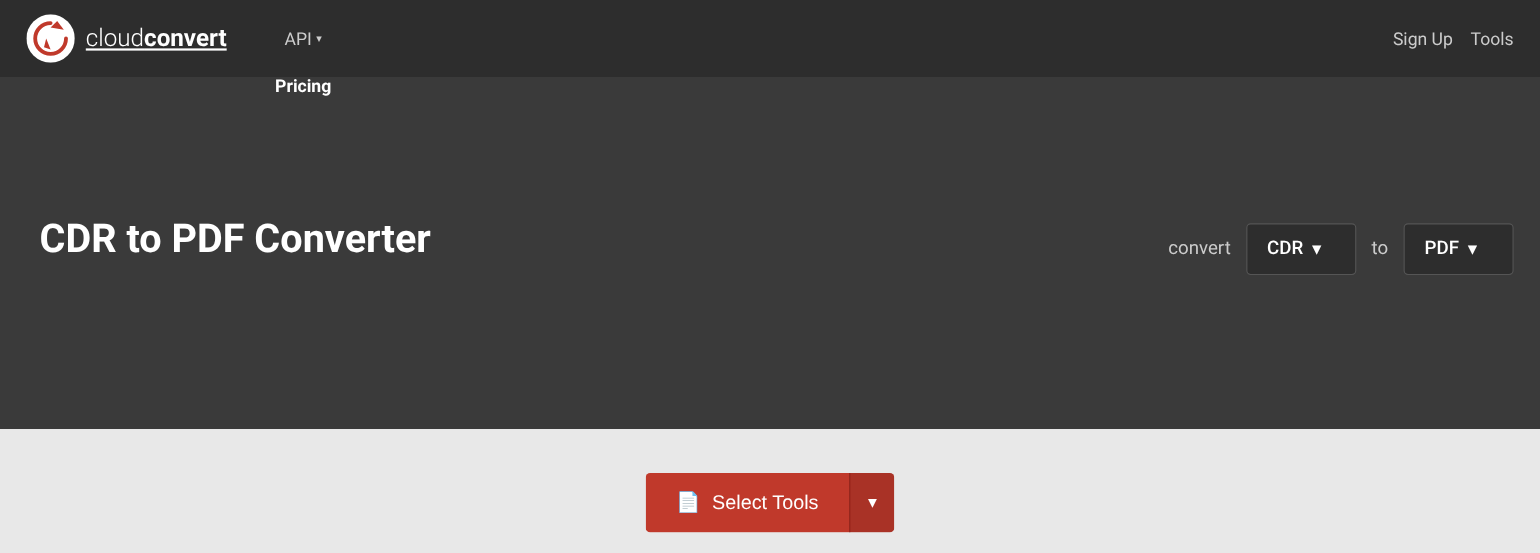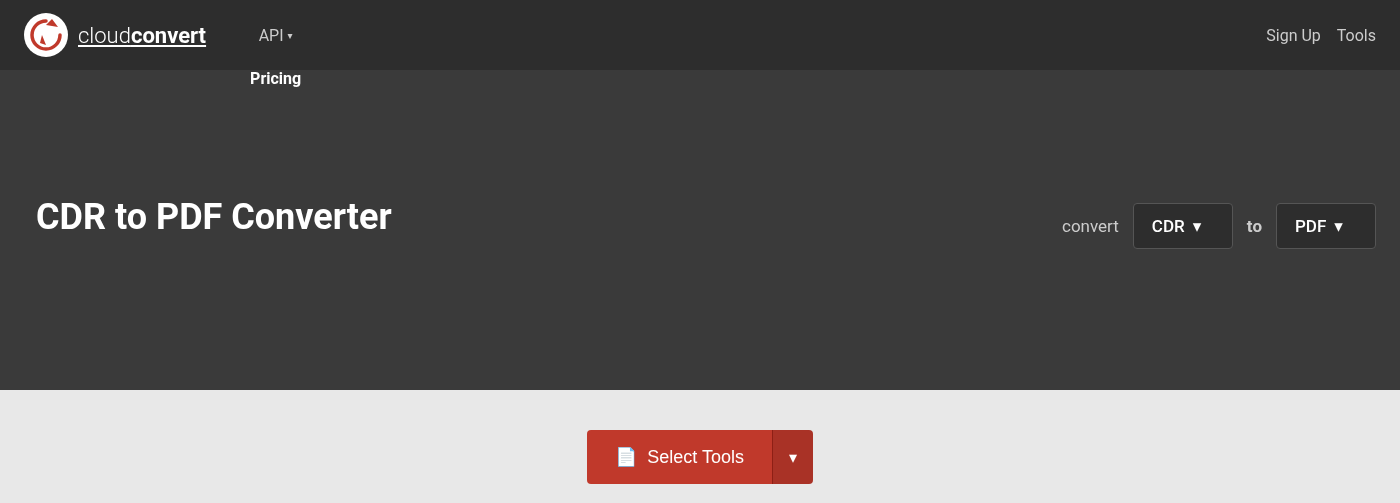--- a/index.html
+++ b/index.html
@@ -158,21 +158,21 @@
       min-width: 100px;
       display: flex;
       align-items: center;
       gap: 8px;
       cursor: pointer;
     }
 
     .to-label {
       color: #cccccc;
       font-size: 17px;
-      font-weight: 700;
+      font-weight: 400;
     }
 
     
     .bottom-section {
       background: #e8e8e8;
       padding: 40px 24px;
       display: flex;
       align-items: center;
       justify-content: center;
       min-height: 113px;

